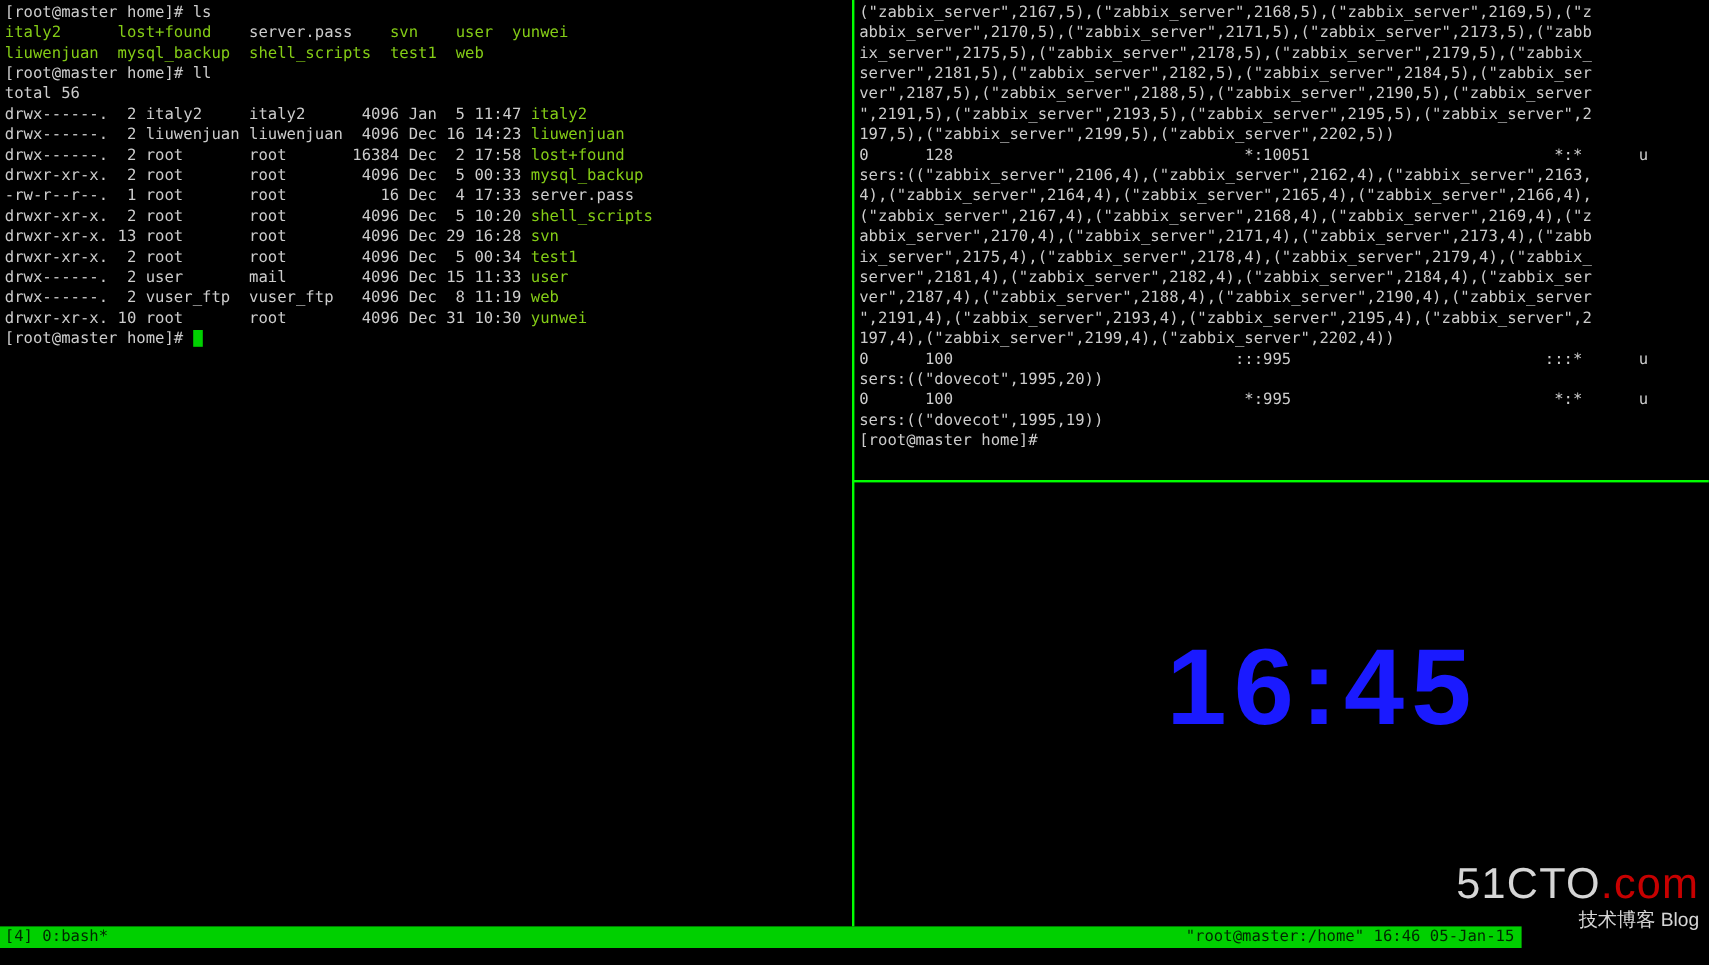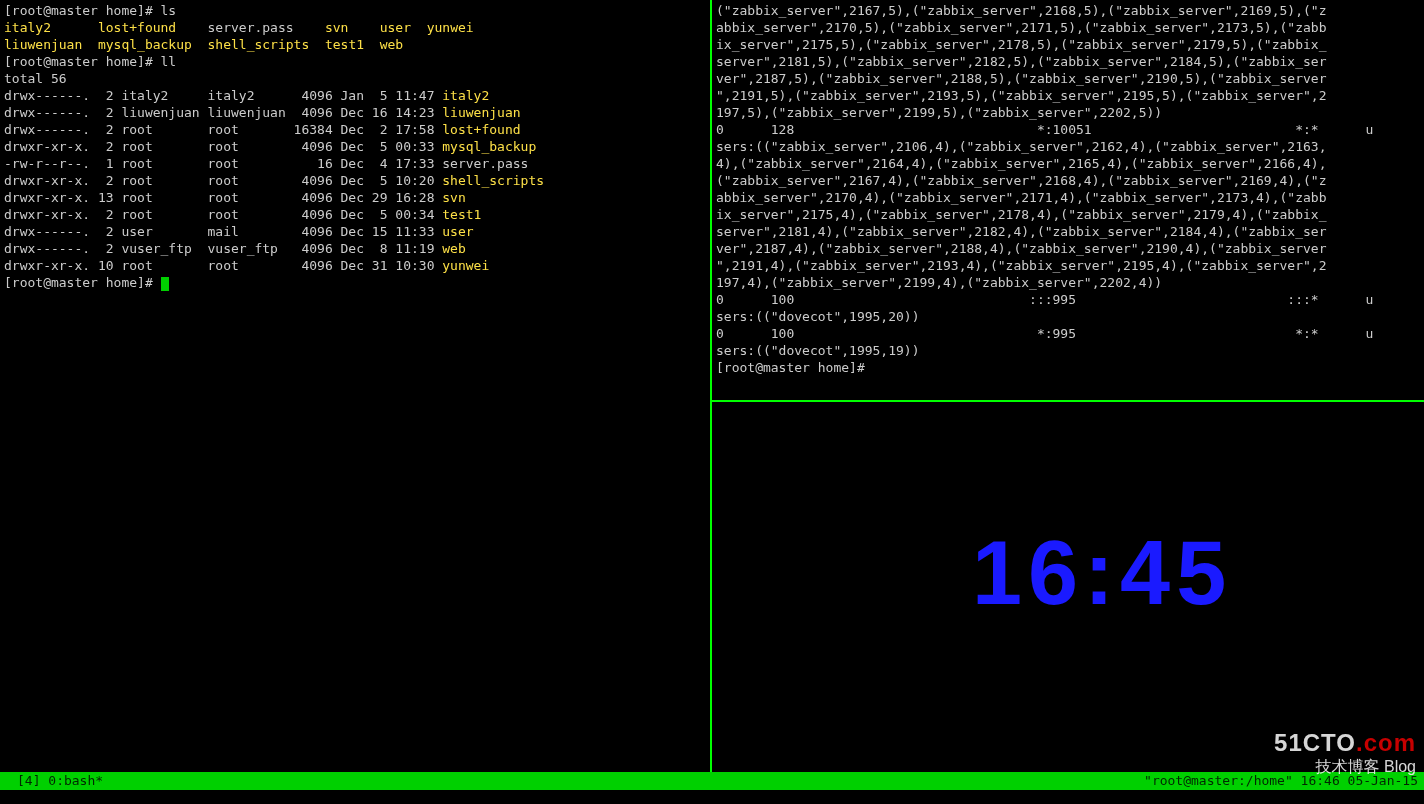--- a/index.html
+++ b/index.html
@@ -3,28 +3,28 @@
 <meta charset="utf-8">
 <style>
   html,body{margin:0;padding:0;width:1424px;height:804px;background:#000;
     font-family:"DejaVu Sans Mono","Courier New",monospace;font-size:13px;
     color:#ccc;overflow:hidden}
   .screen{position:relative;width:1424px;height:804px;background:#000}
   .pane{position:absolute;background:#000;overflow:hidden;white-space:pre}
   .pane-left{left:0;top:0;width:729px;height:772px;padding:2px 4px;box-sizing:border-box}
   .pane-tr{left:710px;top:0;width:714px;height:400px;padding:2px 4px;box-sizing:border-box;border-left:2px solid #00ff00}
   .pane-br{left:710px;top:400px;width:842px;height:372px;box-sizing:border-box;border-left:2px solid #00ff00;border-top:2px solid #00ff00}
-  .status{position:absolute;left:0;top:772px;width:1424px;height:18px;background:#00d000;color:#002800;line-height:18px;padding:0 17px;box-sizing:border-box}
+  .status{position:absolute;left:0;top:772px;width:1268px;height:18px;background:#00d000;color:#002800;line-height:18px;padding:0 4px;box-sizing:border-box}
   .status .right{position:absolute;right:6px;top:0}
-  .blue{color:#fde047}
+  .blue{color:#84cc16}
   .white{color:#ccc}
   .cursor{display:inline-block;width:8px;height:14px;background:#00d000;vertical-align:middle}
   .clock{position:absolute;left:260px;top:120px;font-size:90px;font-weight:bold;color:#1a1aff;letter-spacing:6px;font-family:"Arial Black",sans-serif}
   .watermark{position:absolute;right:8px;bottom:26px;text-align:right;opacity:.9}
-  .watermark .big{font-family:Arial,sans-serif;font-weight:bold;color:#eee;font-size:24px;letter-spacing:1px}
+  .watermark .big{font-family:Arial,sans-serif;font-weight:normal;color:#eee;font-size:36px;letter-spacing:1px}
   .watermark .big .red{color:#d00}
   .watermark .small{font-family:Arial,sans-serif;color:#eee;font-size:16px}
   .line{line-height:17px}
   .line span{white-space:pre}
 </style>
 </head>
 <body>
 
 <div class="screen">
 

